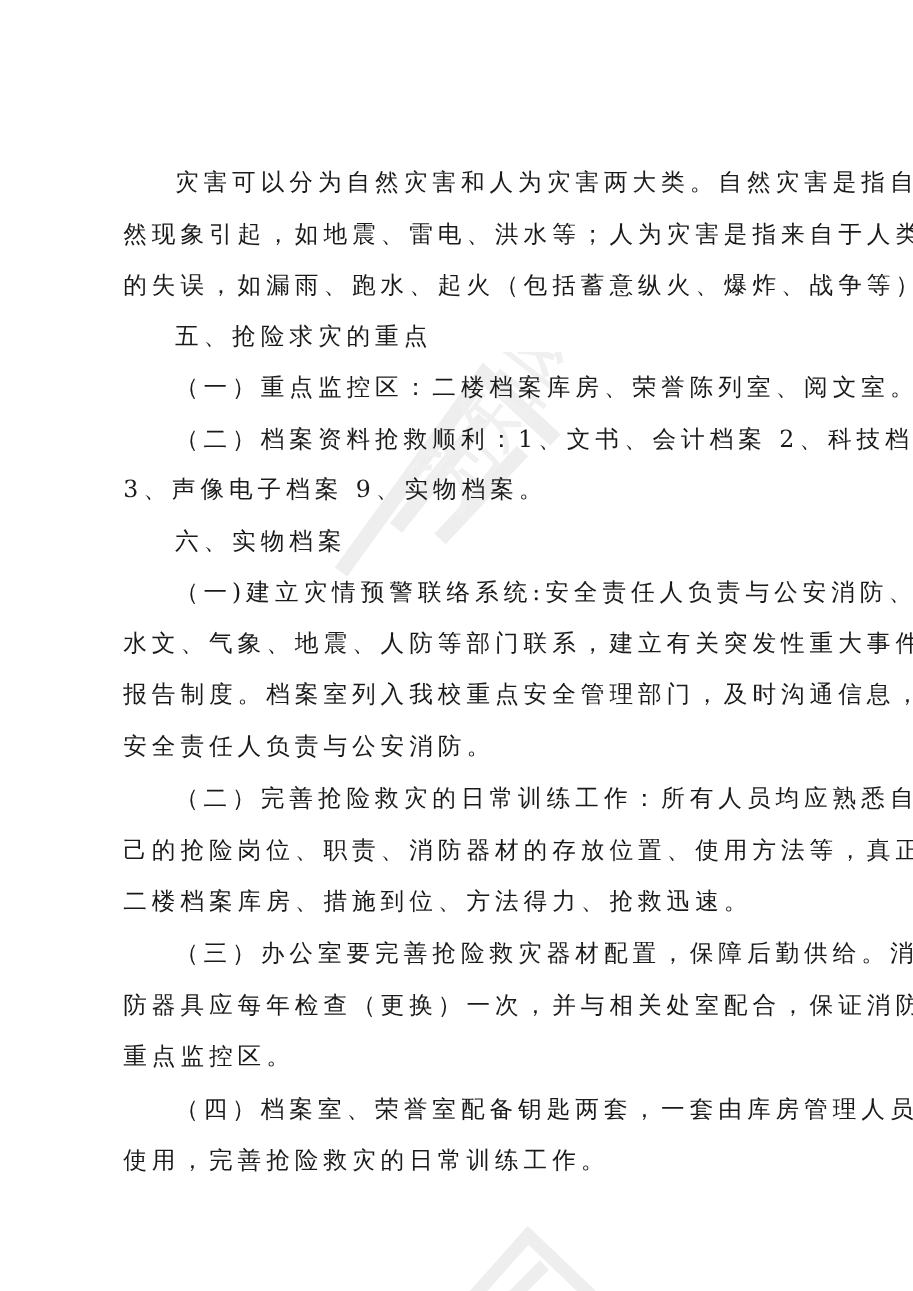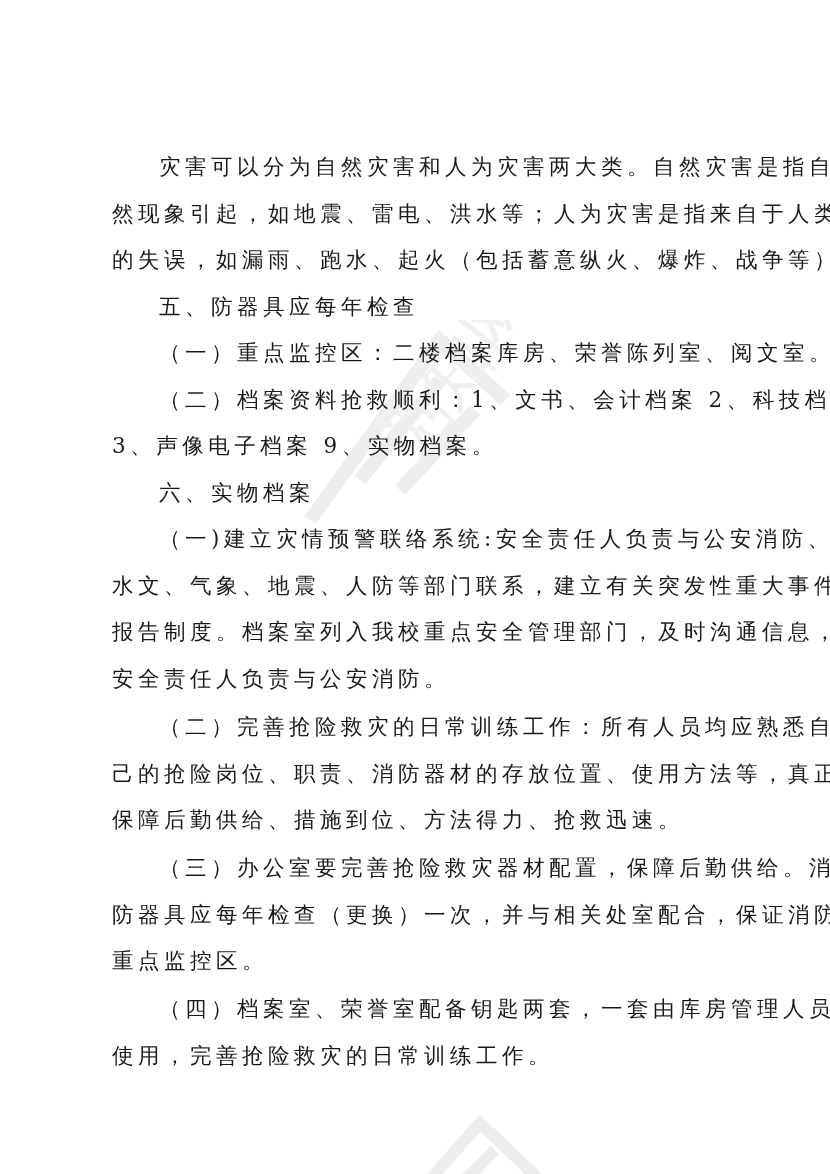--- a/index.html
+++ b/index.html
@@ -30,31 +30,31 @@
     <g fill="none" stroke="#eeeeee" stroke-width="12">
       <path d="M5 70 L60 8 L125 70"></path>
       <path d="M40 70 L75 35"></path>
     </g>
   </svg>
 
   <div class="text-block">
     <div class="line indent" style="top:152px">灾害可以分为自然灾害和人为灾害两大类。自然灾害是指自</div>
     <div class="line" style="top:199px">然现象引起，如地震、雷电、洪水等；人为灾害是指来自于人类</div>
     <div class="line" style="top:245px">的失误，如漏雨、跑水、起火（包括蓄意纵火、爆炸、战争等）。</div>
-    <div class="line indent" style="top:292px">五、防器具应每年检查</div>
+    <div class="line indent" style="top:292px">五、抢险求灾的重点</div>
     <div class="line indent" style="top:338px">（一）重点监控区：二楼档案库房、荣誉陈列室、阅文室。</div>
     <div class="line indent" style="top:385px">（二）档案资料抢救顺利：1、文书、会计档案 2、科技档案</div>
     <div class="line" style="top:431px">3、声像电子档案 9、实物档案。</div>
     <div class="line indent" style="top:478px">六、实物档案</div>
     <div class="line indent" style="top:524px">（一)建立灾情预警联络系统:安全责任人负责与公安消防、</div>
     <div class="line" style="top:571px">水文、气象、地震、人防等部门联系，建立有关突发性重大事件</div>
     <div class="line" style="top:617px">报告制度。档案室列入我校重点安全管理部门，及时沟通信息，</div>
     <div class="line" style="top:664px">安全责任人负责与公安消防。</div>
     <div class="line indent" style="top:712px">（二）完善抢险救灾的日常训练工作：所有人员均应熟悉自</div>
     <div class="line" style="top:759px">己的抢险岗位、职责、消防器材的存放位置、使用方法等，真正</div>
-    <div class="line" style="top:805px">保障后勤供给、措施到位、方法得力、抢救迅速。</div>
+    <div class="line" style="top:805px">二楼档案库房、措施到位、方法得力、抢救迅速。</div>
     <div class="line indent" style="top:853px">（三）办公室要完善抢险救灾器材配置，保障后勤供给。消</div>
     <div class="line" style="top:900px">防器具应每年检查（更换）一次，并与相关处室配合，保证消防</div>
     <div class="line" style="top:946px">重点监控区。</div>
     <div class="line indent" style="top:994px">（四）档案室、荣誉室配备钥匙两套，一套由库房管理人员</div>
     <div class="line" style="top:1041px">使用，完善抢险救灾的日常训练工作。</div>
   </div>
 </div>
 
 </body></html>

